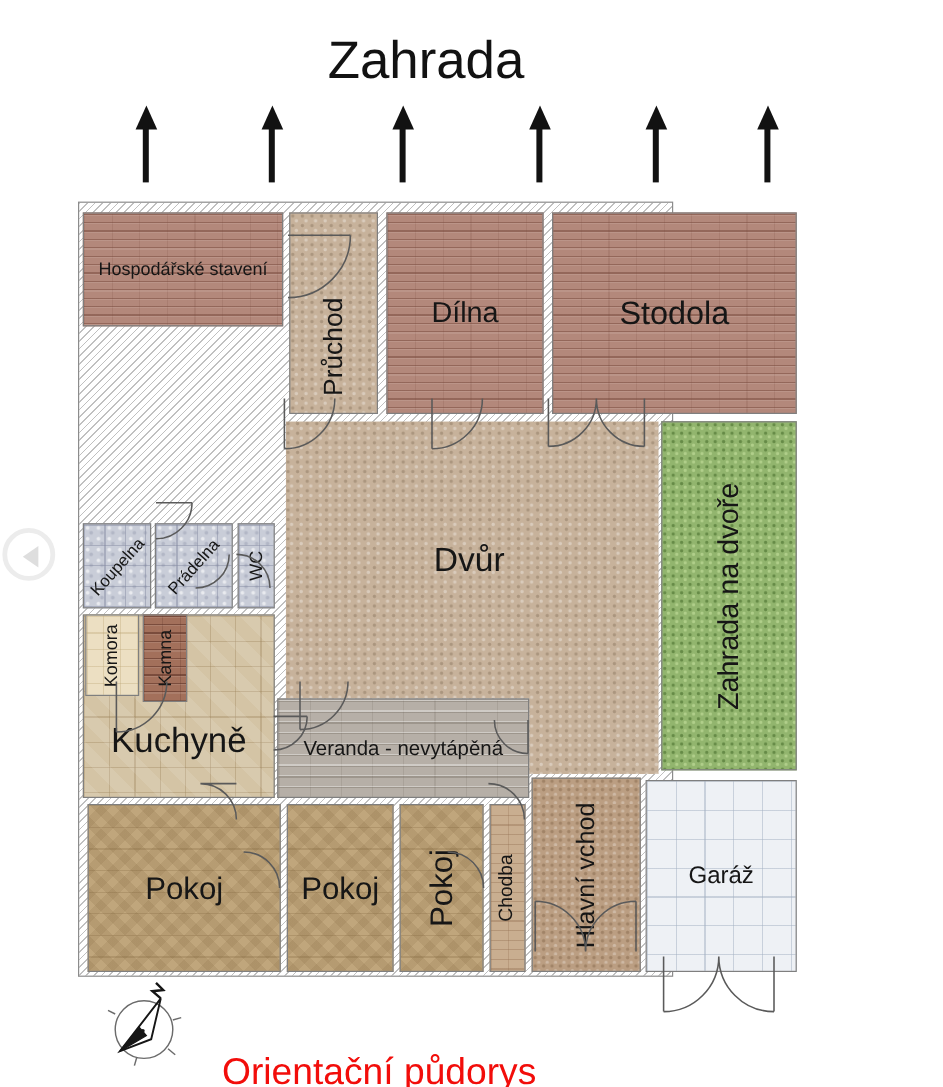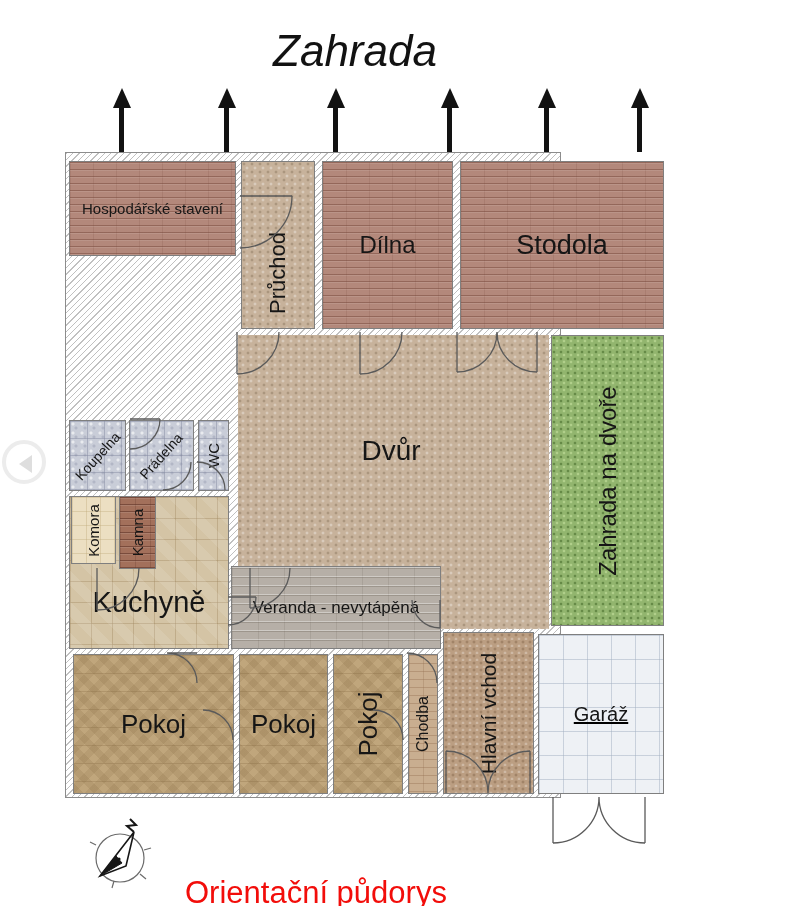--- a/index.html
+++ b/index.html
@@ -3,38 +3,38 @@
 <meta charset="utf-8">
 <style>
   html,body{margin:0;padding:0;background:#fff;}
   .stage{position:relative;width:786px;height:906px;background:#fff;overflow:hidden;
          font-family:"Liberation Sans",sans-serif;}
 
   
   .logo{position:absolute;left:24px;top:10px;font-size:29px;font-weight:900;
         letter-spacing:-2px;color:#121212;}
   .garden-title{position:absolute;left:230px;top:26px;width:250px;text-align:center;
-        font-size:44px;color:#121212;font-style:italic;}
+        font-size:44px;color:#121212;}
 
   
   .n-arrow{position:absolute;top:88px;width:18px;height:64px;}
   .n-arrow .head{position:absolute;top:0;left:0;width:0;height:0;
         border-left:9px solid transparent;border-right:9px solid transparent;
         border-bottom:20px solid #121212;}
   .n-arrow .shaft{position:absolute;top:17px;left:6px;width:5px;height:47px;background:#121212;}
 
   
   .prev-btn{position:absolute;left:2px;top:440px;width:44px;height:44px;border-radius:50%;
         background:#fff;border:4px solid #ececec;padding:0;cursor:pointer;}
   .prev-tri{position:absolute;left:13px;top:11px;width:0;height:0;
         border-top:9px solid transparent;border-bottom:9px solid transparent;
         border-right:13px solid #dedede;}
 
   
-  .plan{position:absolute;left:65px;top:152px;width:496px;height:646px;
+  .plan{position:absolute;left:65px;top:168px;width:496px;height:646px;
         border:1px solid #8c8c8c;box-sizing:border-box;background:#fff;
         background-image:repeating-linear-gradient(135deg,rgba(130,130,130,.5) 0 1px,transparent 1px 4.5px);}
   .room{position:absolute;border:1px solid #7f7f7f;box-sizing:border-box;
         display:flex;align-items:center;justify-content:center;overflow:visible;}
   .lbl{color:#161616;white-space:nowrap;line-height:1;}
   .v{transform:rotate(-90deg);}
   .diag{transform:rotate(-48deg);}
 
   
   .t-brick{background-color:#b3887b;background-image:
@@ -73,21 +73,21 @@
     repeating-linear-gradient(180deg,rgba(124,96,56,.25) 0 1px,transparent 1px 18px); text-align: center;}
   .t-chodba{background-color:#c9ae90;background-image:
     repeating-linear-gradient(180deg,rgba(148,112,82,.4) 0 1px,transparent 1px 8px),
     repeating-linear-gradient(90deg,rgba(148,112,82,.3) 0 1px,transparent 1px 14px);}
   .t-entry{background-color:#bb9e82;background-image:
     radial-gradient(circle at 2px 2px,rgba(118,88,60,.38) 1px,transparent 1.8px),
     radial-gradient(circle at 5px 6px,rgba(255,255,255,.28) 1px,transparent 1.8px);
     background-size:7px 7px;}
   .t-garage{background-color:#eef1f5;background-image:
     repeating-linear-gradient(180deg,rgba(163,176,194,.5) 0 1px,transparent 1px 24px),
-    repeating-linear-gradient(90deg,rgba(163,176,194,.5) 0 1px,transparent 1px 24px); text-decoration: underline;}
+    repeating-linear-gradient(90deg,rgba(163,176,194,.5) 0 1px,transparent 1px 24px);}
 
   .dvur{clip-path:polygon(0 0,100% 0,100% 100%,203px 100%,203px 231px,0 231px);}
   .dvur-lbl{position:absolute;left:153px;top:116px;transform:translate(-50%,-50%);}
 
   .arcs{position:absolute;left:65px;top:152px;width:600px;height:700px;
         overflow:visible;pointer-events:none;}
 
   .caption{position:absolute;left:185px;top:831px;font-size:31px;color:#f20d0a;margin-top:44px;}
   .compass{position:absolute;left:88px;top:818px;}
 

